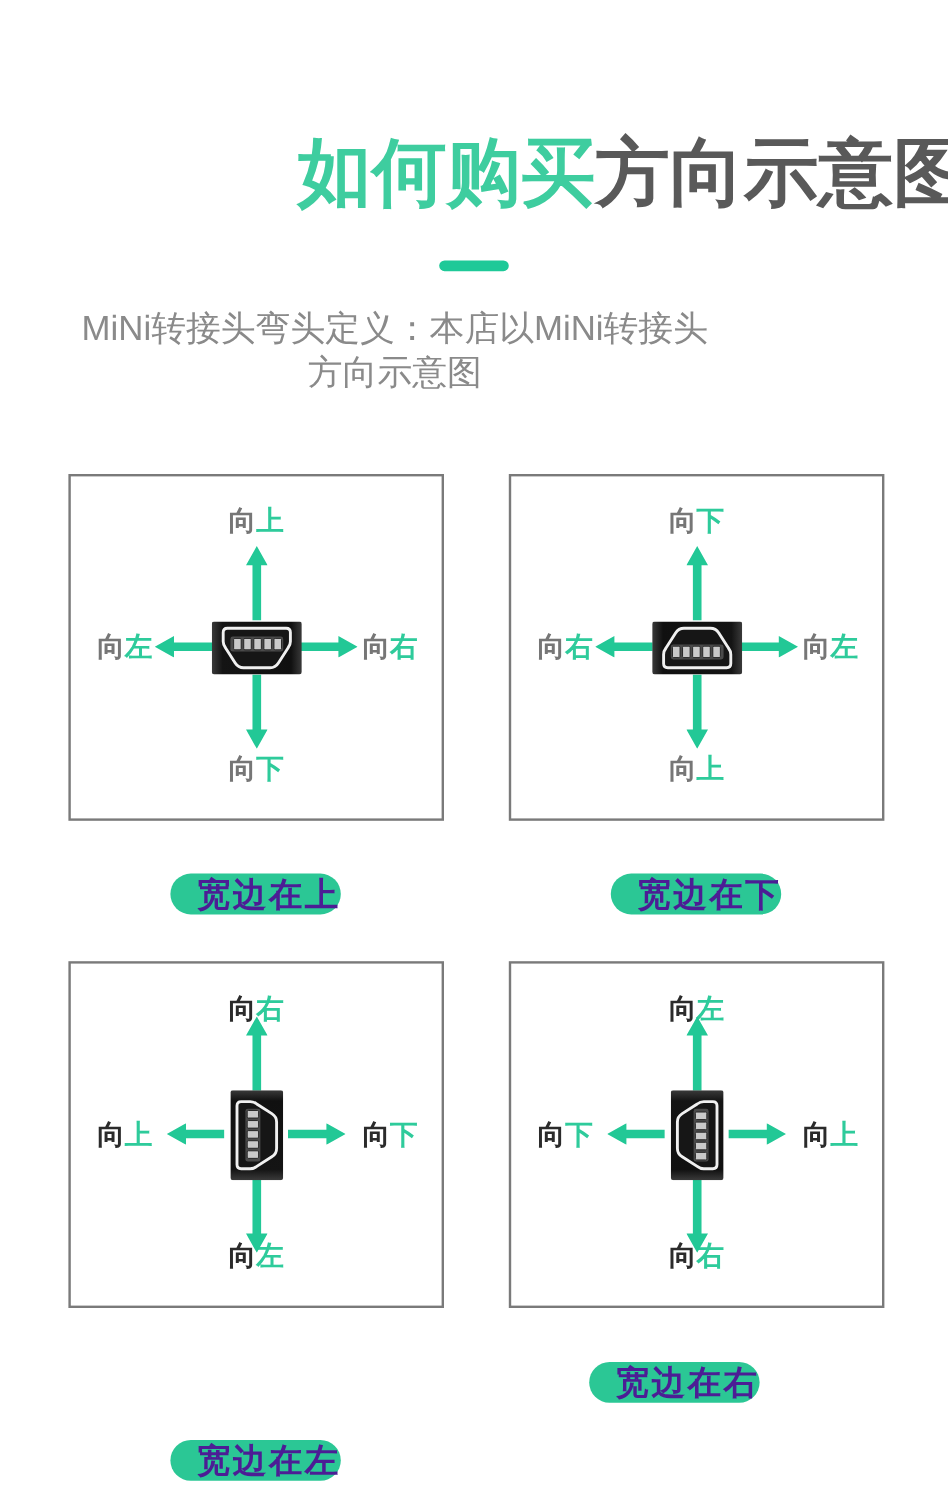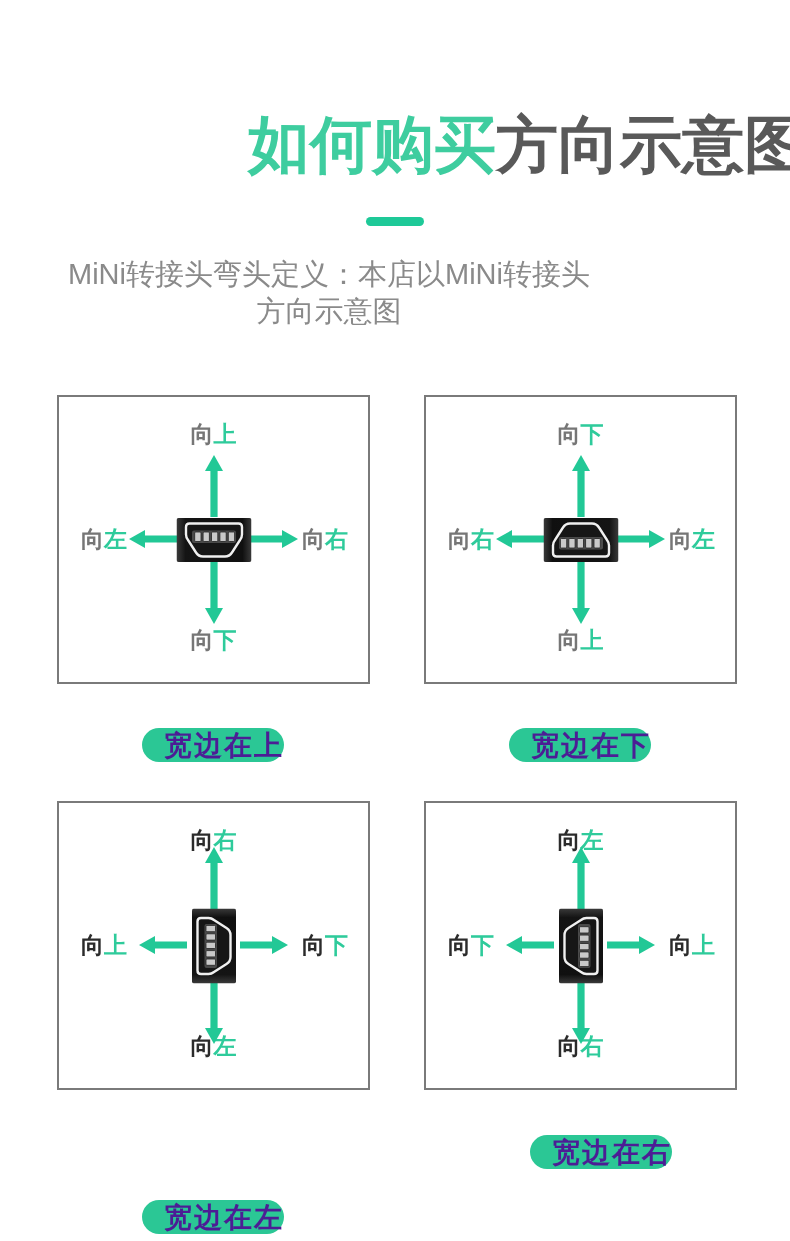--- a/index.html
+++ b/index.html
@@ -50,21 +50,21 @@
   .connector.rotR{transform:translate(-50%,-50%) rotate(90deg);}
   .connector svg{display:block;width:75px;height:44px;}
 
   
   .badge{position:absolute;width:142px;height:34px;border-radius:17px;background:#2bc795;
          color:#4c1d95;font-size:28px;font-weight:bold;text-align:right;line-height:35px;
          letter-spacing:2px;}
   .badge-1{left:142px;top:728px;}
   .badge-2{left:509px;top:728px;}
   .badge-3{left:142px;top:1200px;}
-  .badge-4{left:530px;top:1135px;}
+  .badge-4{left:491px;top:1135px;}
 </style>
 </head>
 <body>
 
 <svg width="0" height="0" style="position:absolute">
   <defs>
     <linearGradient id="housing-grad" x1="0" y1="0" x2="1" y2="0">
       <stop offset="0" stop-color="#3a3a3a"></stop>
       <stop offset="0.12" stop-color="#141414"></stop>
       <stop offset="0.88" stop-color="#101010"></stop>

